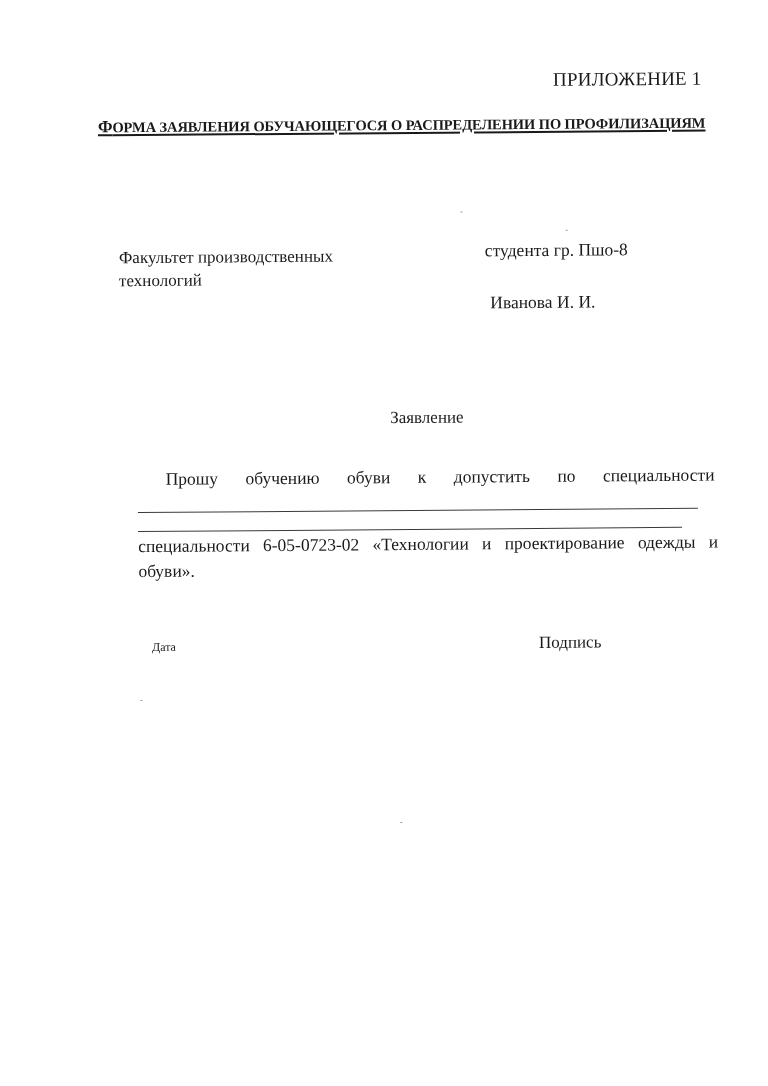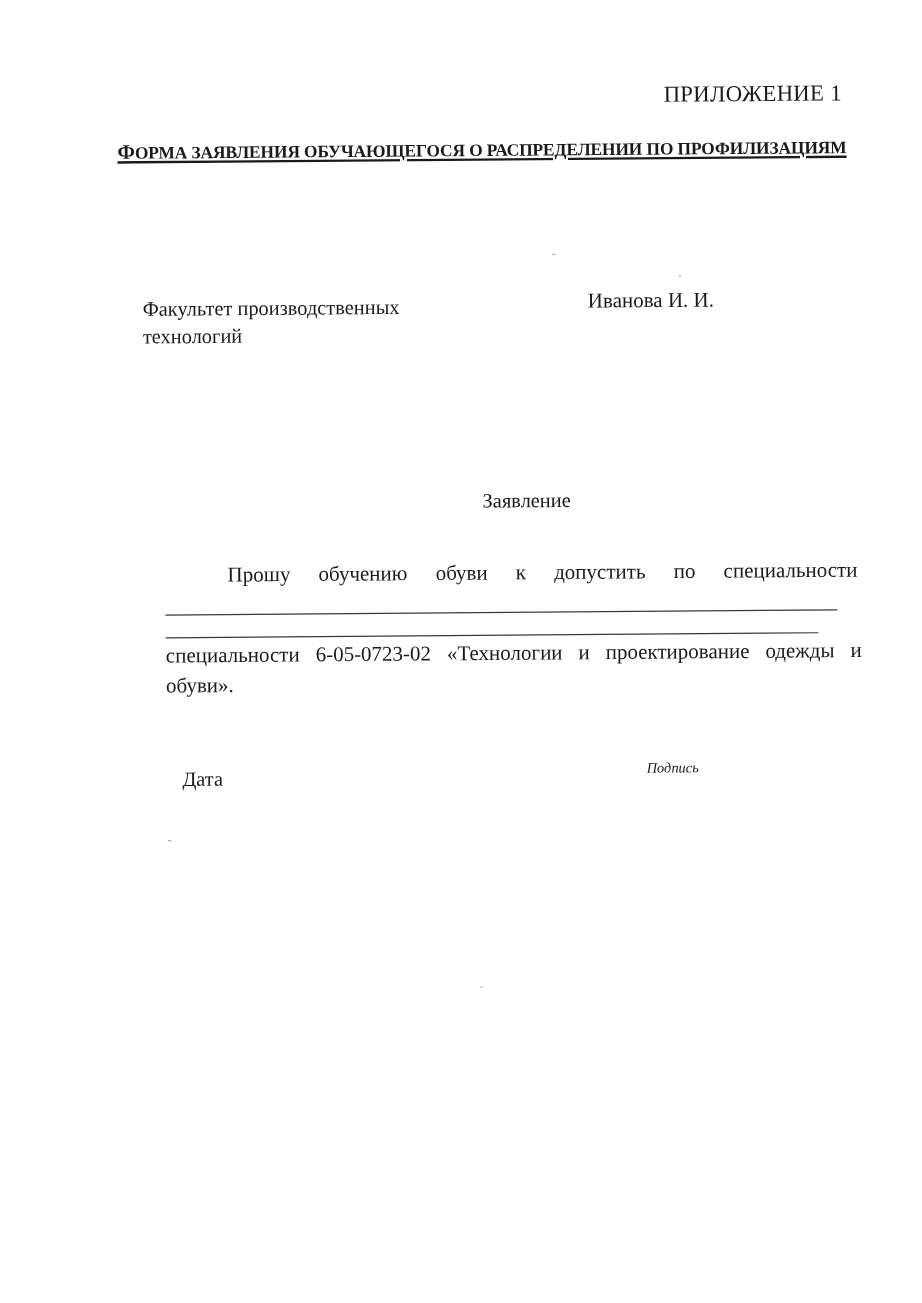--- a/index.html
+++ b/index.html
@@ -10,51 +10,52 @@
   .page { position: absolute; left: 0; top: 0; width: 768px; height: 1086px; transform: rotate(-0.45deg); transform-origin: 400px 400px; }
   .abs { position: absolute; white-space: nowrap; }
   .appendix { top: 70px; right: 64px; font-size: 19px; letter-spacing: 0.2px; }
   .form-title {
     top: 115px; left: 100px; font-size: 14.5px; font-weight: bold; text-decoration: underline;
     text-decoration-thickness: 1.5px; text-underline-offset: 2px; letter-spacing: -0.1px;
   }
   .form-title .big { font-size: 17px; }
   .faculty { top: 244px; left: 120px; font-size: 17px; line-height: 23px; }
   .addressee { top: 240px; left: 486px; font-size: 17.5px; line-height: 23.5px; }
-  .addressee .indent { padding-left: 5px; }
-  .heading { top: 408px; left: 390px; font-size: 17px; margin-left: 12px; }
+  .addressee .indent { padding-left: 5px; margin-top: 28px; }
+  .heading { top: 408px; left: 390px; font-size: 17px; }
   .request-line {
     top: 467px; left: 137px; width: 577px; font-size: 17.5px; display: flex; justify-content: space-between;
   }
-  .request-line span:first-child { margin-left: 52px; }
+  .request-line span:first-child { margin-left: 28px; }
   .rule { position: absolute; height: 1.3px; background: #3a3a3a; }
   .rule1 { top: 510px; left: 137px; width: 560px; }
   .rule2 { top: 529px; left: 137px; width: 544px; }
   .specialty { top: 532px; left: 137px; width: 580px; font-size: 17.5px; line-height: 25px; white-space: normal; text-align: justify; text-align-last: left; }
-  .date { top: 638px; left: 150px; font-size: 17px; }
-  .signature { top: 634px; left: 537px; font-size: 12px; font-style: italic; }
+  .date { top: 638px; left: 150px; font-size: 12px; }
+  .signature { top: 634px; left: 537px; font-size: 17px; }
   .speck { position: absolute; width: 2px; height: 1px; background: #9a9a9a; }
 </style>
 </head>
 <body>
 
 <div class="page">
 
   <div class="abs appendix">ПРИЛОЖЕНИЕ 1</div>
 
   <div class="abs form-title">
     <span class="big">Ф</span><span>ОРМА ЗАЯВЛЕНИЯ ОБУЧАЮЩЕГОСЯ О РАСПРЕДЕЛЕНИИ ПО ПРОФИЛИЗАЦИЯМ</span>
   </div>
 
   <div class="abs faculty">
     <div>Факультет производственных</div>
     <div>технологий</div>
   </div>
 
   <div class="abs addressee">
+    <div>студента гр. Пшо-8</div>
     <div class="indent">Иванова И. И.</div>
   </div>
 
   <div class="abs heading">Заявление</div>
 
   <div class="abs request-line">
     <span>Прошу</span>
     <span>обучению</span>
     <span>обуви</span>
     <span>к</span>

